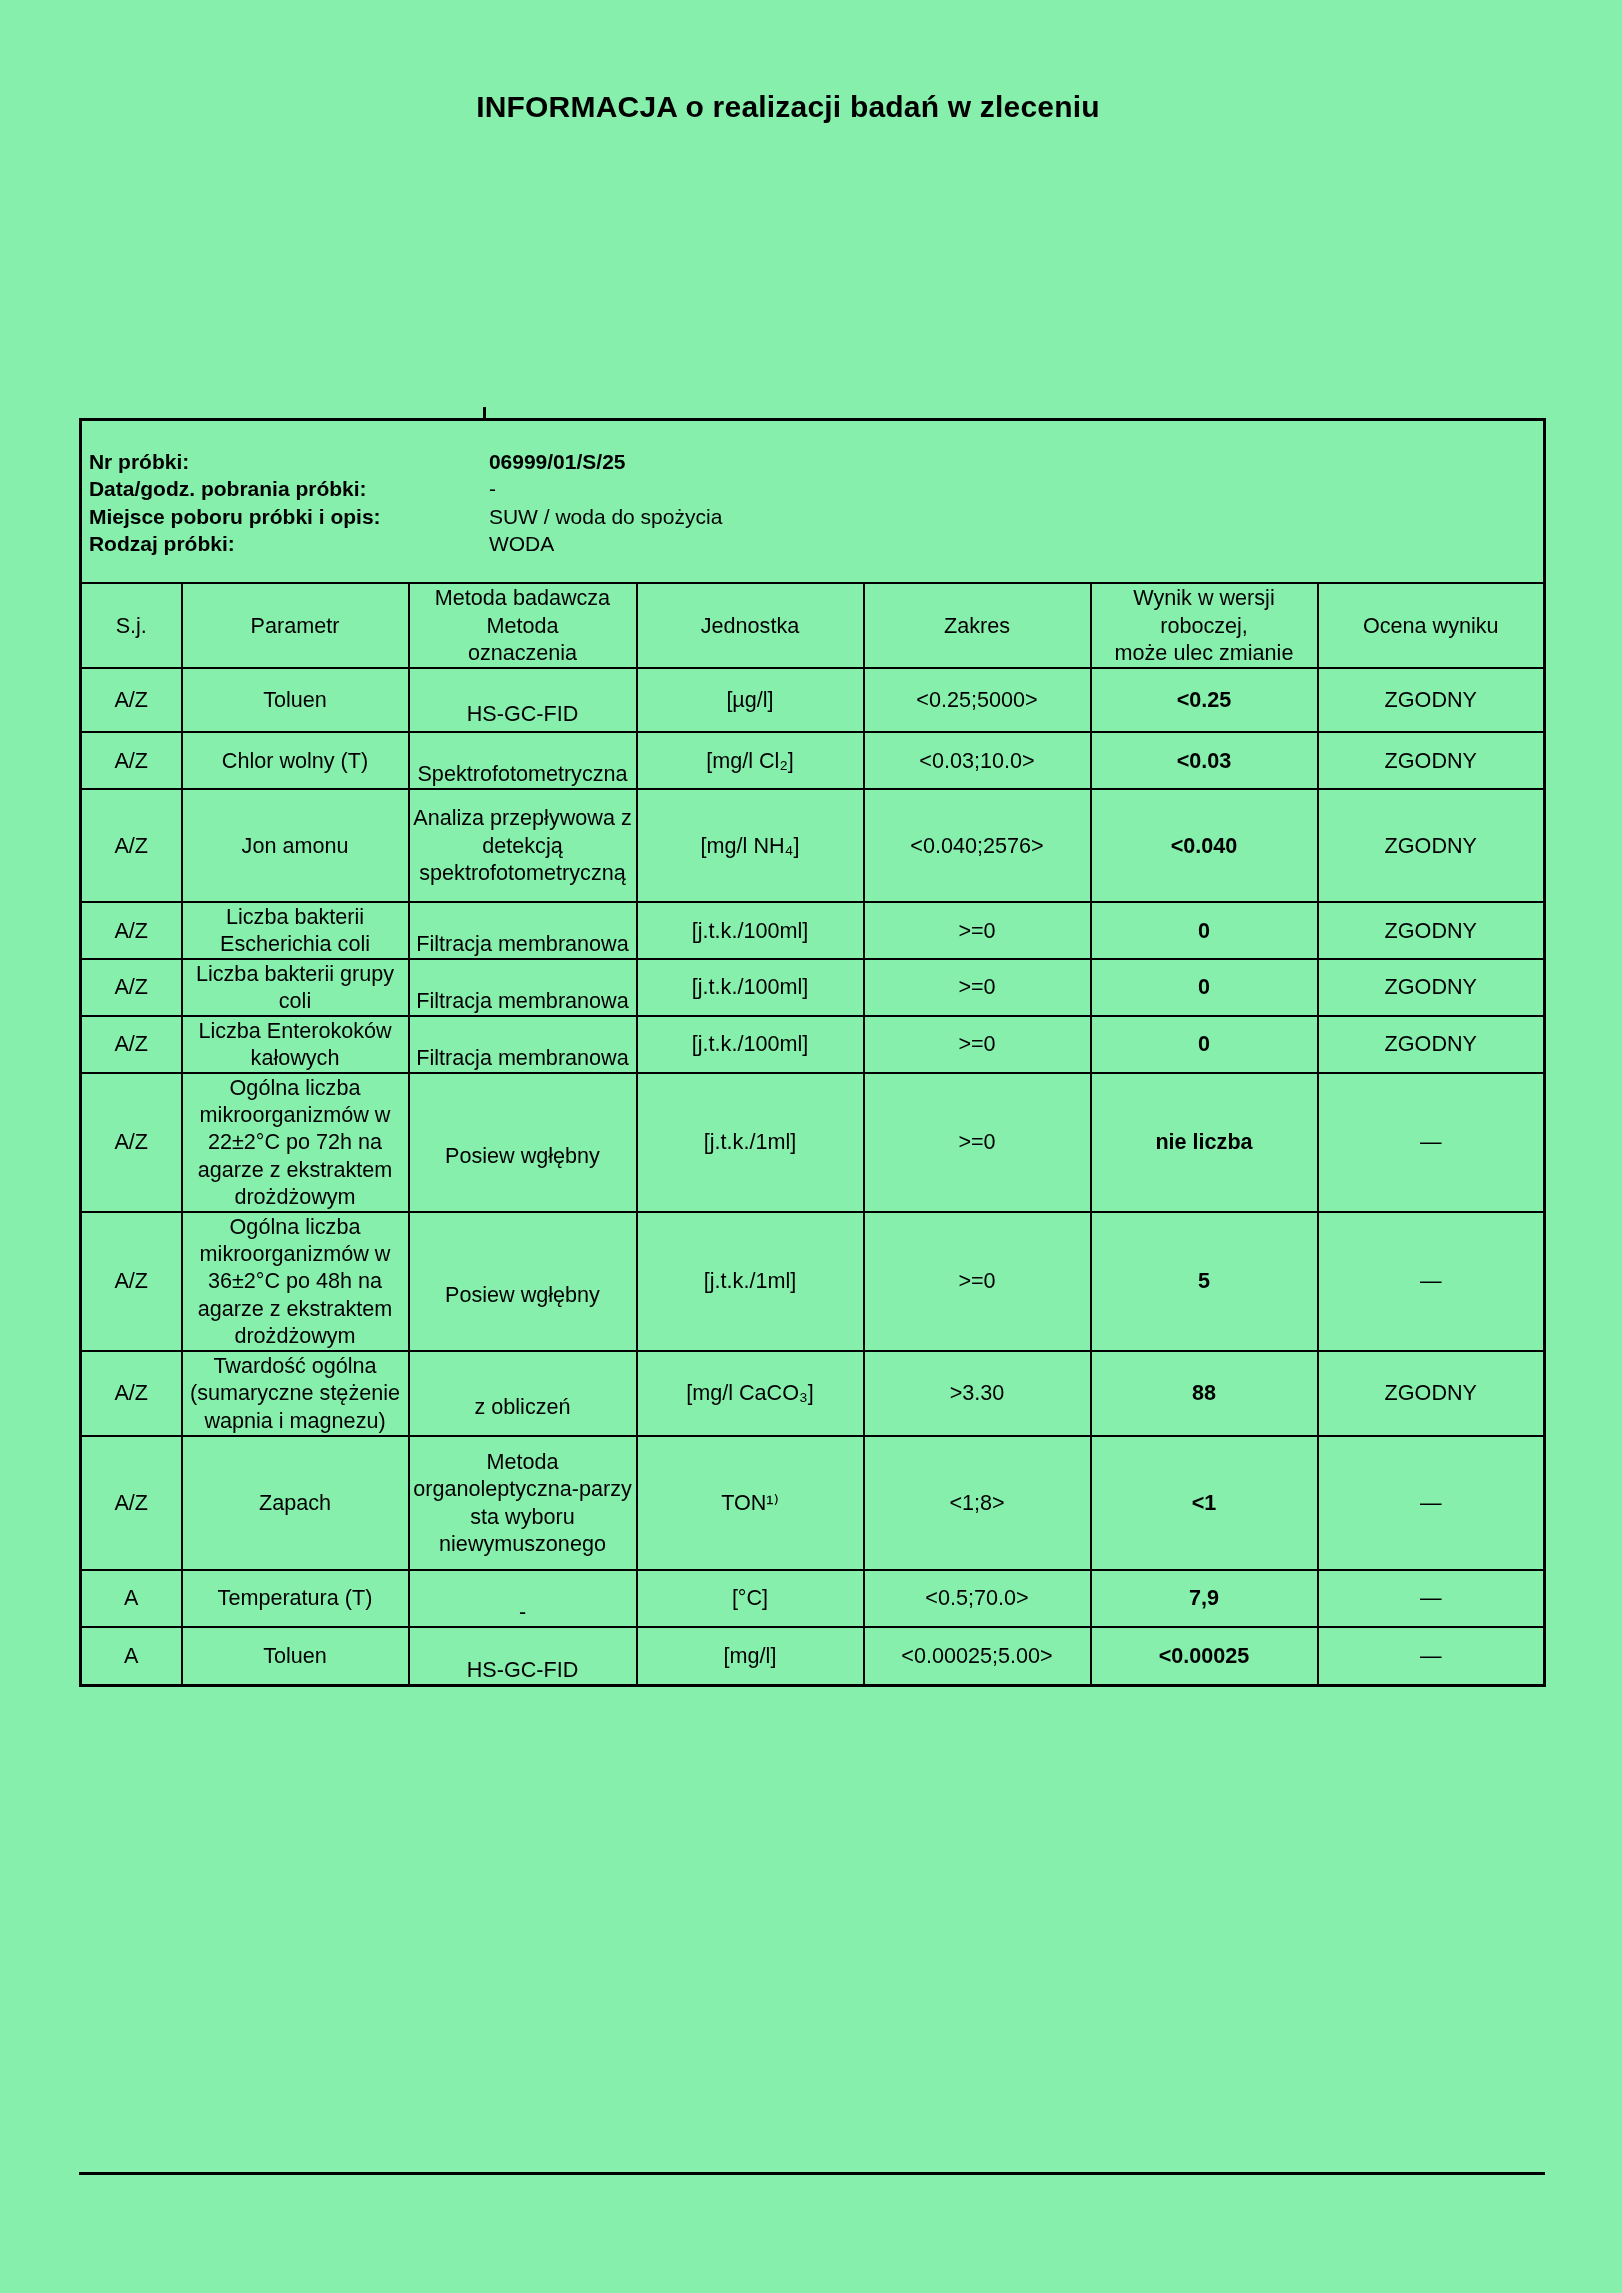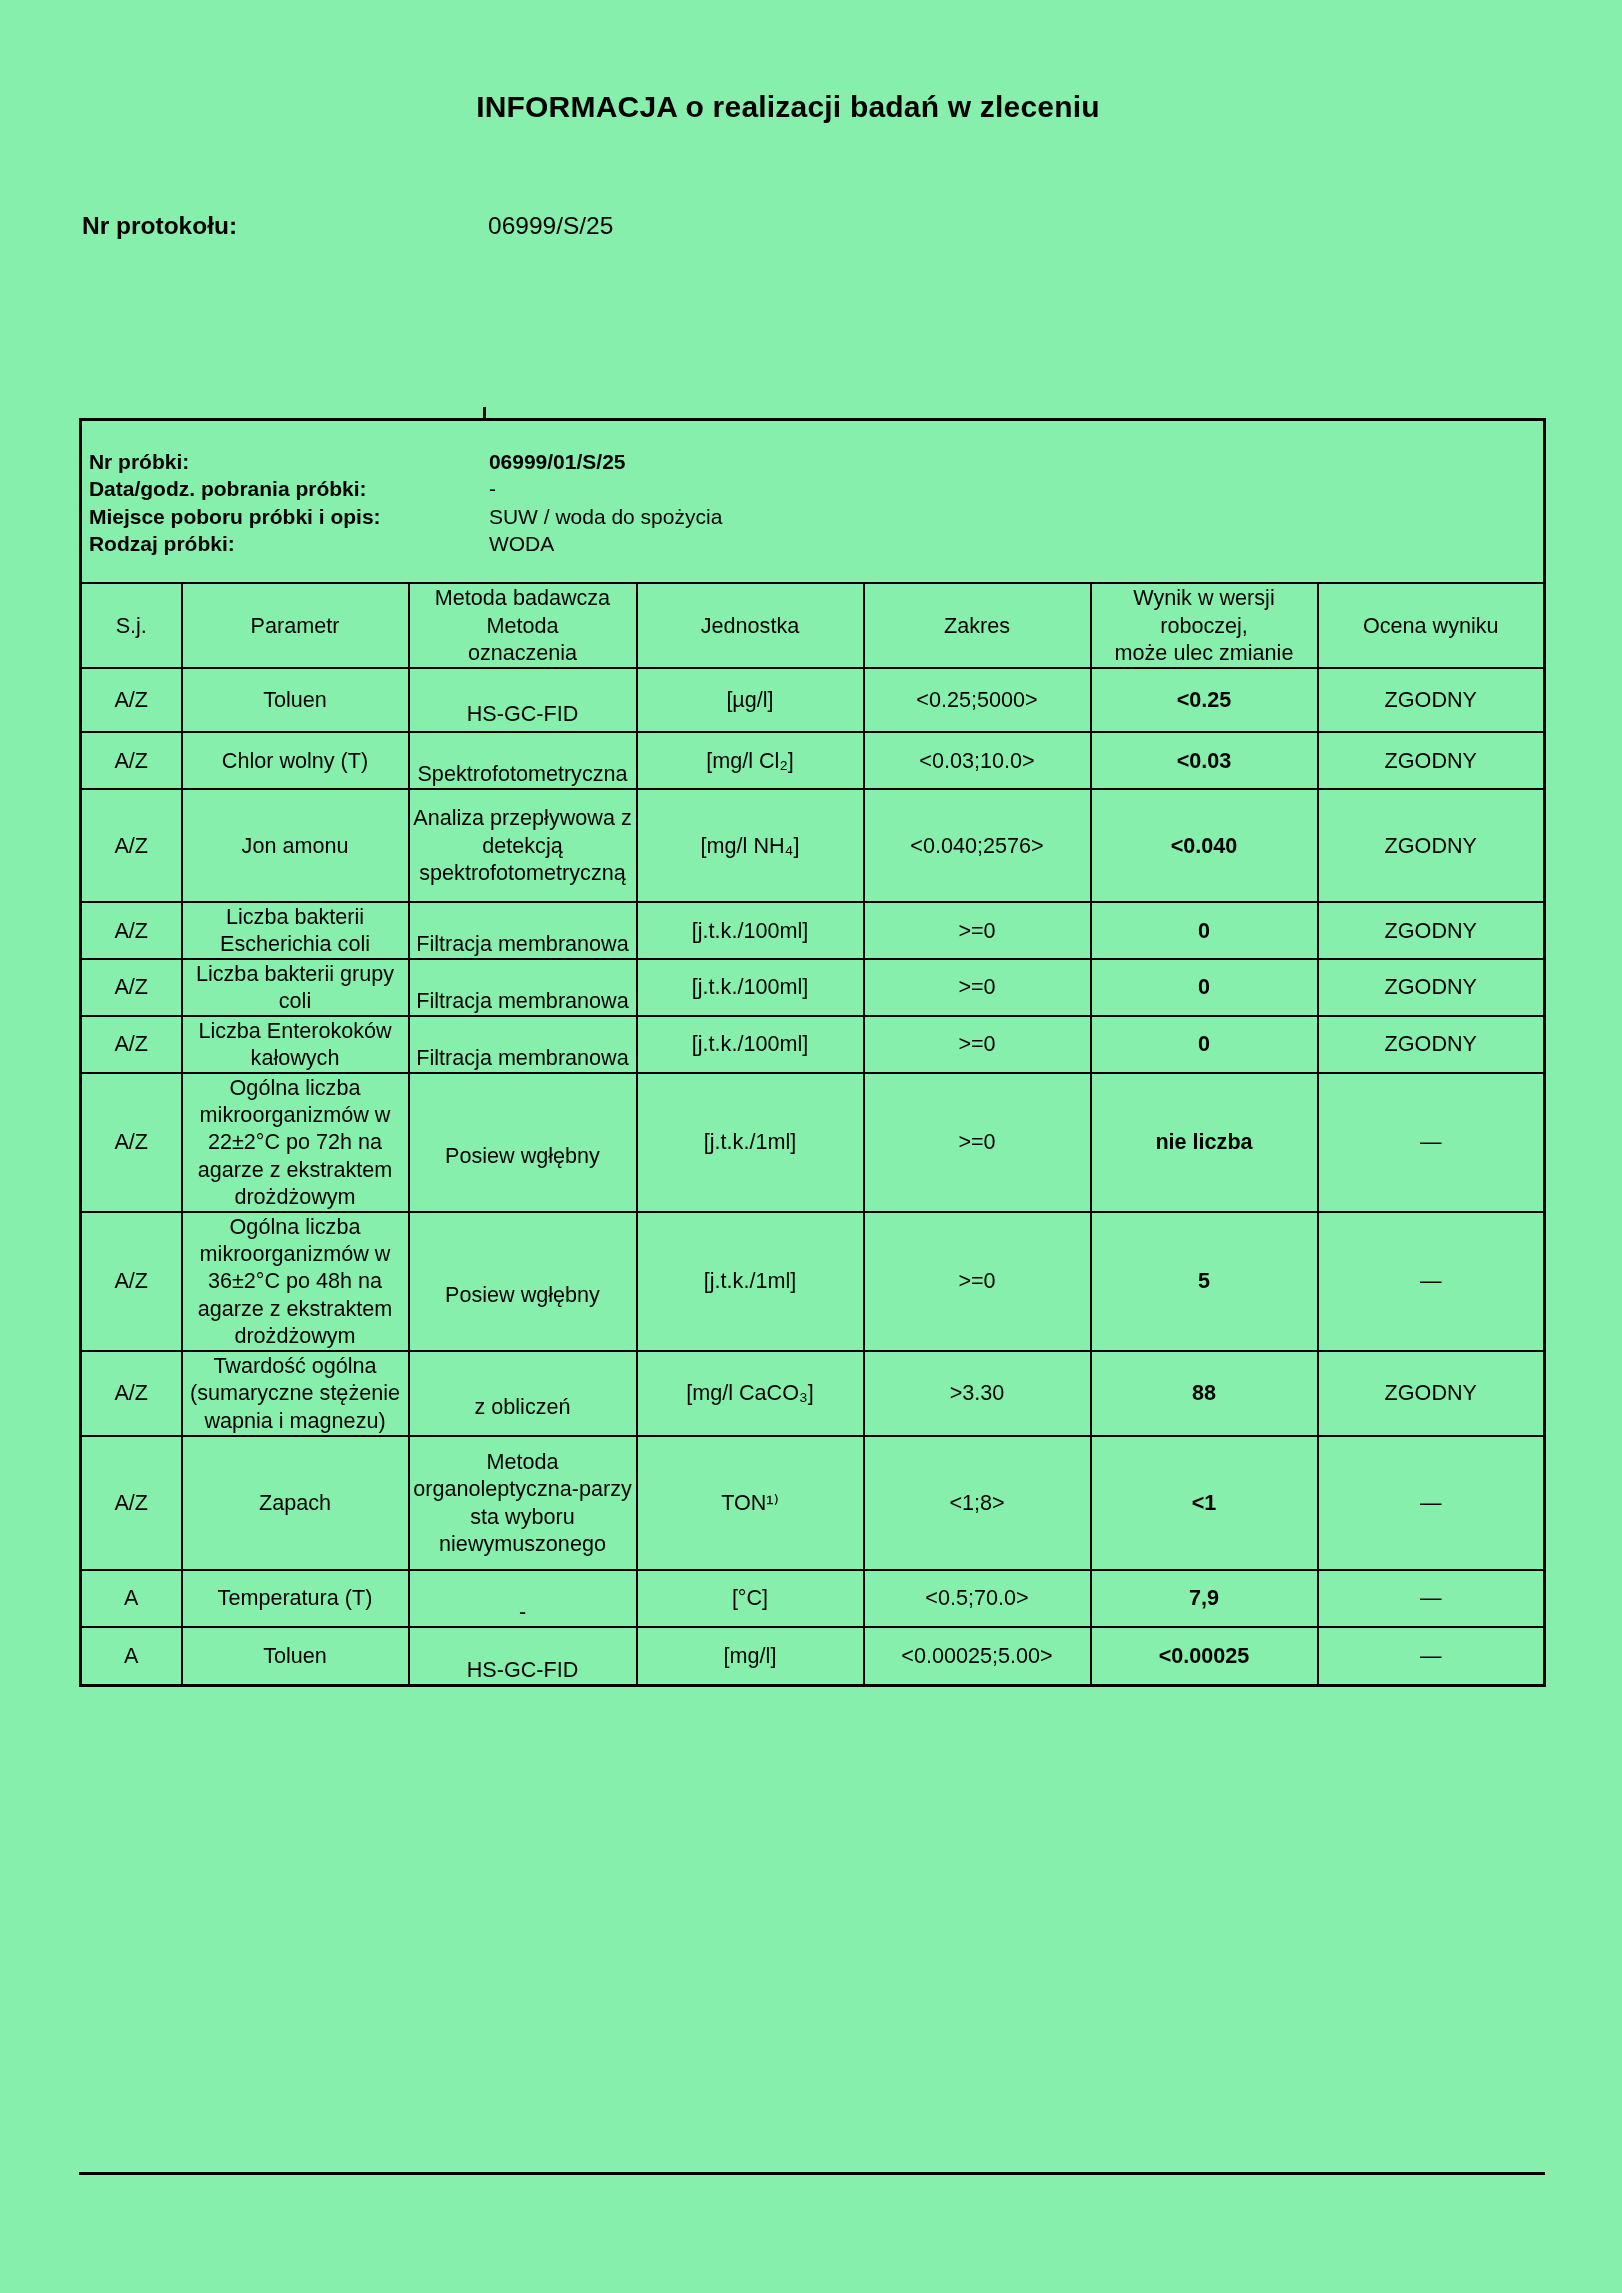--- a/index.html
+++ b/index.html
@@ -42,23 +42,20 @@
   .page-number{position:absolute;left:79px;top:2178px;width:1466px;text-align:right;font-size:21.6px;}
 </style>
 </head>
 <body>
 
 <div class="page">
 
   <h1 class="title">INFORMACJA o realizacji badań w zleceniu</h1>
 
   <div class="meta">
-    <div class="meta-row">
-      <span class="label">Nr protokołu:</span><span class="value">06999/S/25</span>
-    </div>
   </div>
 
   <div class="tick"></div>
 
   <table class="results">
     <colgroup>
       <col style="width:101px">
         <col style="width:227px">
         <col style="width:228px">
       <col style="width:227px">

